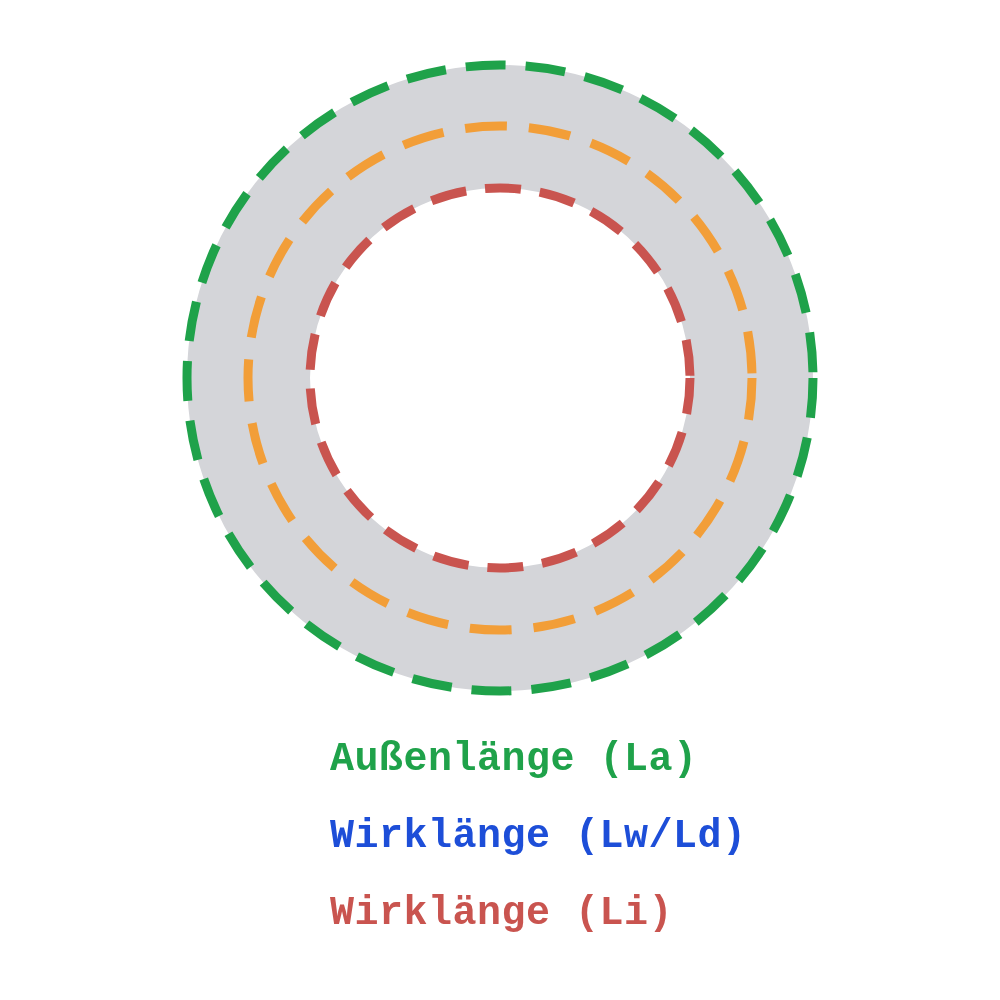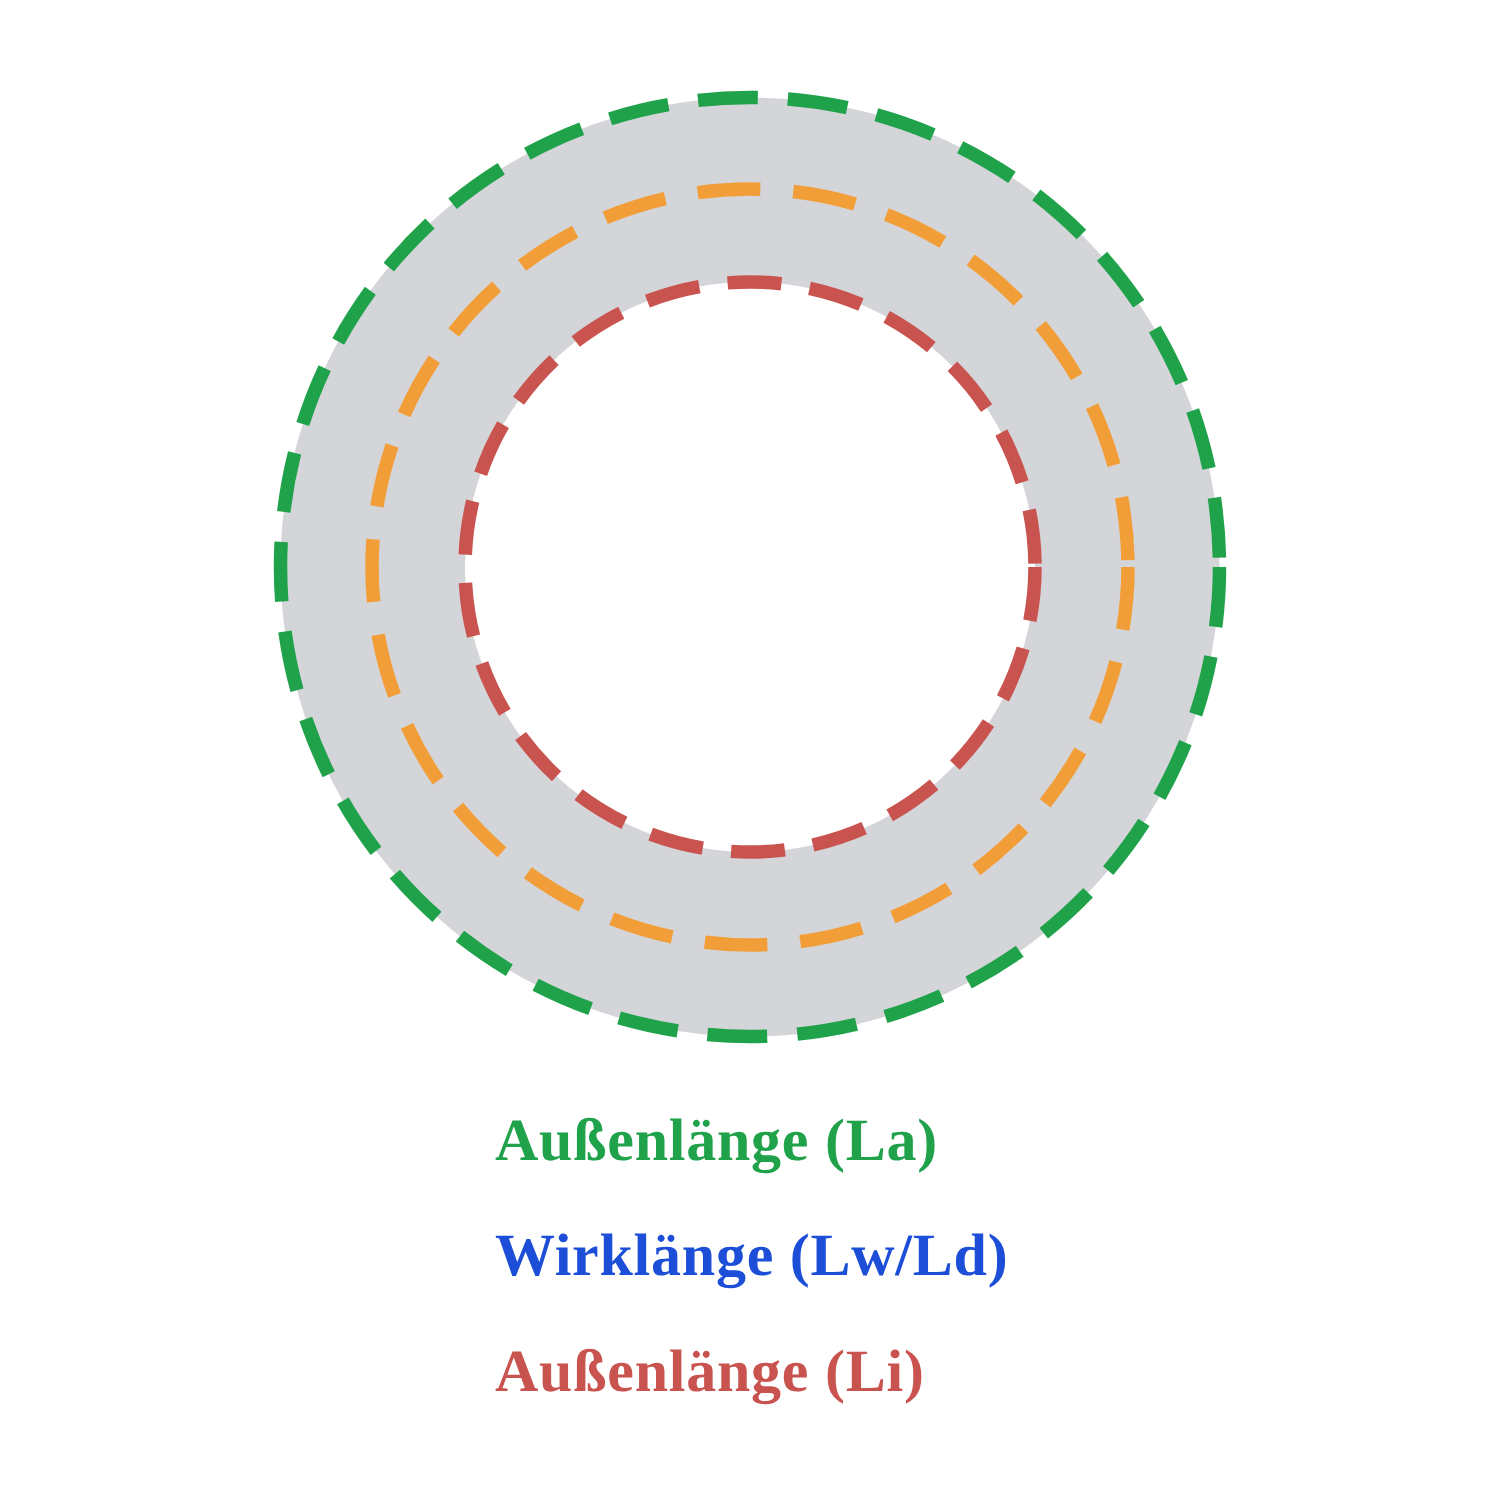--- a/index.html
+++ b/index.html
@@ -6,21 +6,21 @@
     margin: 0;
     padding: 0;
     background: #ffffff;
   }
   .page {
     position: relative;
     width: 1000px;
     height: 1000px;
     background: #ffffff;
     overflow: hidden;
-    font-family: Liberation Serif, serif;
+    font-family: Liberation Mono, monospace;
   }
   .diagram-svg {
     position: absolute;
     left: 0;
     top: 0;
   }
   .legend {
     position: absolute;
     left: 330px;
     top: 0;
@@ -47,16 +47,16 @@
   <svg class="diagram-svg" width="1000" height="1000" viewBox="0 0 1000 1000">
       <circle cx="500" cy="378" r="251.5" fill="none" stroke="#d4d5d9" stroke-width="123"></circle>
       <circle cx="500" cy="378" r="313" fill="none" stroke="#1fa24a" stroke-width="9" stroke-dasharray="40 20" stroke-linecap="butt"></circle>
       <circle cx="500" cy="378" r="252" fill="none" stroke="#f29e38" stroke-width="9" stroke-dasharray="42 22" stroke-linecap="butt"></circle>
       <circle cx="500" cy="378" r="190" fill="none" stroke="#c9544f" stroke-width="9" stroke-dasharray="36 19" stroke-linecap="butt"></circle>
     </svg>
 
   <div class="legend">
     <div class="legend-item item-0" style="color: rgb(31, 162, 74);">Außenlänge (La)</div>
     <div class="legend-item item-1" style="color: #1d4ed8;">Wirklänge (Lw/Ld)</div>
-    <div class="legend-item item-2" style="color: rgb(201, 84, 79);">Außenlänge (Li)</div>
+    <div class="legend-item item-2" style="color: rgb(201, 84, 79);">Wirklänge (Li)</div>
   </div>
 
 </div>
 
 </body></html>

